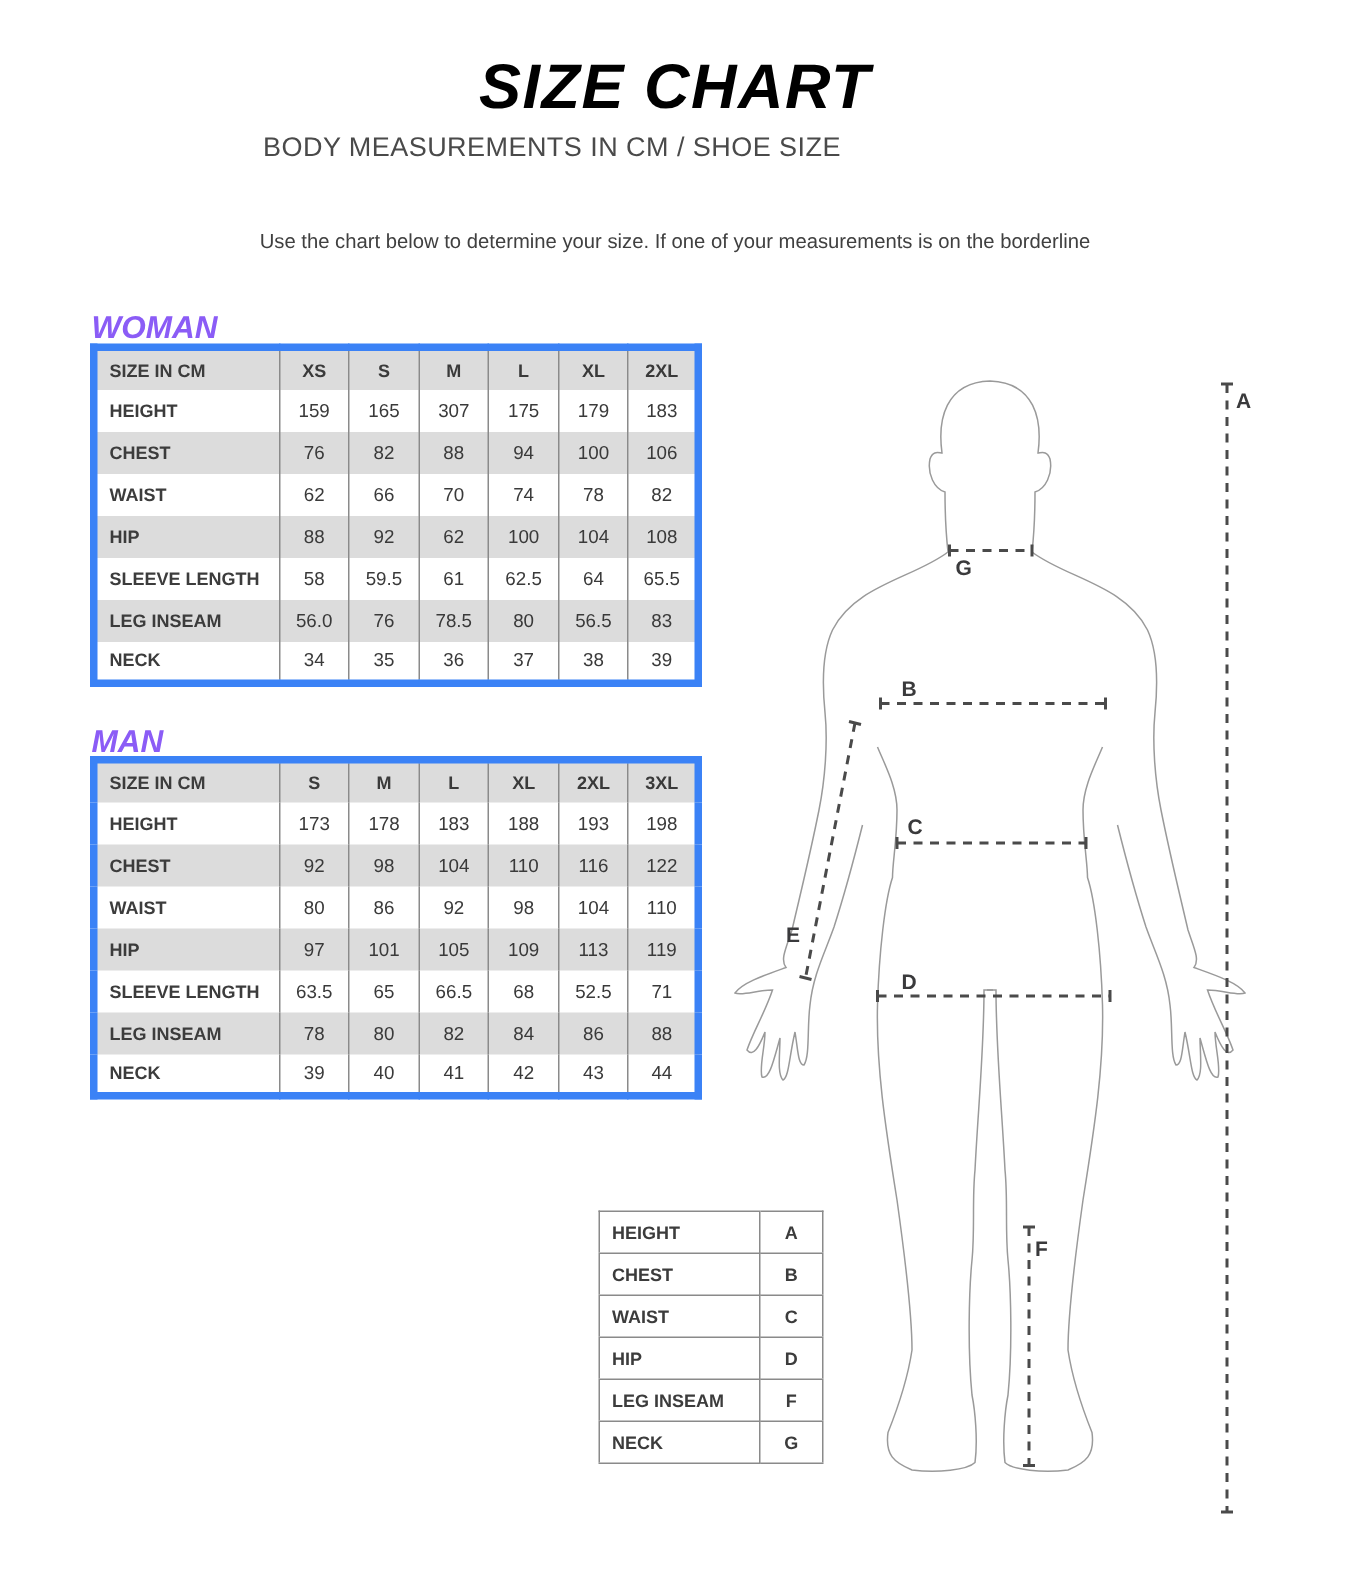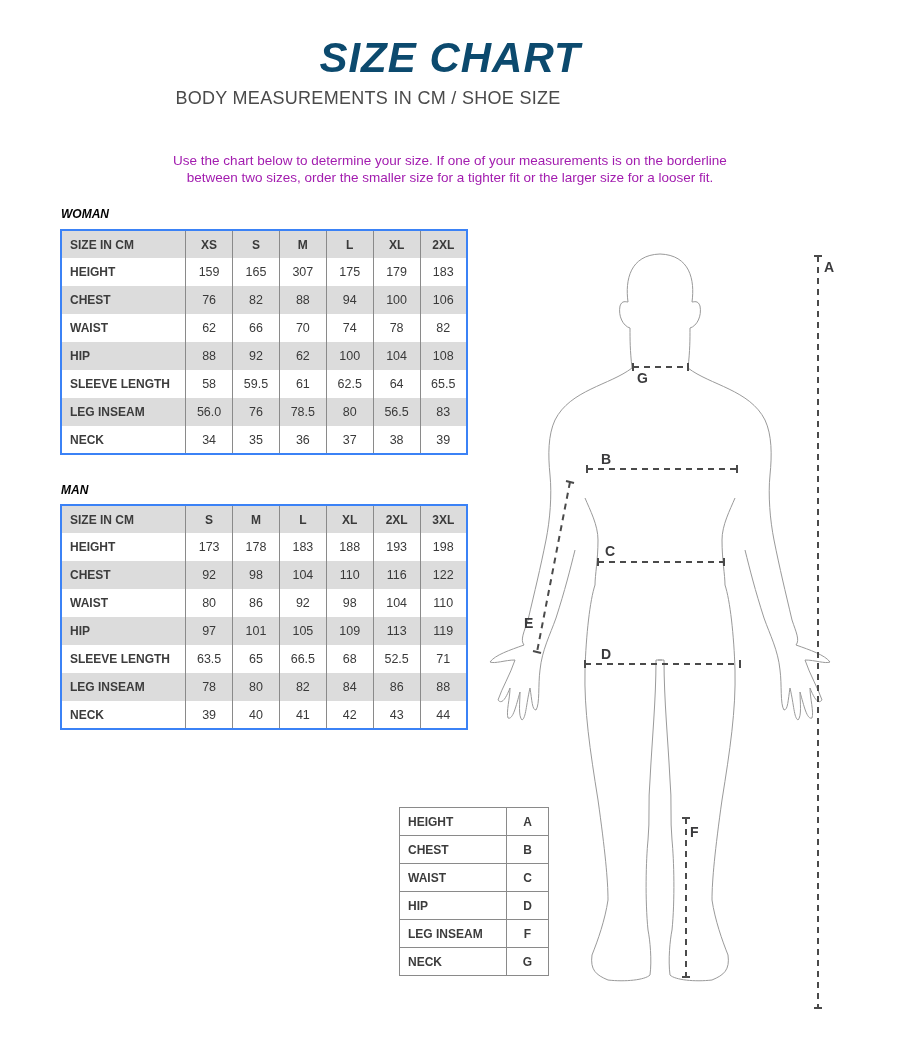--- a/index.html
+++ b/index.html
@@ -1,36 +1,36 @@
 <!DOCTYPE html>
 <html><head>
 <meta charset="utf-8">
 <style>
   * { box-sizing: border-box; margin: 0; padding: 0; }
   html, body { width: 900px; height: 1047px; background: #ffffff; overflow: hidden; }
   body { position: relative; font-family: "Liberation Sans", "DejaVu Sans", sans-serif; color: #3a3a3c; }
 
   .title {
     position: absolute; left: 0; width: 900px; top: 34px; text-align: center;
-    font-size: 42px; font-weight: bold; font-style: italic; color: #0c4a6e; letter-spacing: 1px;
+    font-size: 42px; font-weight: bold; font-style: italic; color: #000000; letter-spacing: 1px;
   }
   .subtitle {
     position: absolute; left: 0; width: 736px; top: 88px; text-align: center;
     font-size: 18px; color: #4a4a4a; letter-spacing: 0.3px;
   }
   .intro {
     position: absolute; left: 0; width: 900px; top: 152px; text-align: center;
-    font-size: 13.5px; line-height: 17px; color: #a21caf;
+    font-size: 13.5px; line-height: 17px; color: #404040;
   }
   .section-label {
-    position: absolute; left: 61px; font-size: 12px; font-weight: bold; font-style: italic; color: #000000;
+    position: absolute; left: 61px; font-size: 21px; font-weight: bold; font-style: italic; color: #8b5cf6;
   }
   table.size {
     position: absolute; left: 60px; border-collapse: collapse; width: 408px;
-    border: 2px solid #3b82f6;
+    border: 5px solid #3b82f6;
   }
   table.size td {
     height: 28px; font-size: 12.5px; text-align: center; color: #3a3a3a;
     border-left: 1px solid #8a8a8a; padding: 0;
   }
   table.size td:first-child {
     text-align: left; padding-left: 8px; font-weight: bold; font-size: 12px; width: 125px; border-left: none; color: #3c3c3c;
   }
   table.size tr.hdr td { font-weight: bold; font-size: 12px; }
   table.size tr.shade td { background: #dcdcdc; }
@@ -51,21 +51,20 @@
   .figure svg { width: 370px; height: 790px; display: block; }
   .fig-label { font-family: "Liberation Sans", sans-serif; font-weight: bold; font-size: 14px; fill: #3a3a3c; }
 </style>
 </head>
 <body>
 
 <div class="title">SIZE CHART</div>
 <div class="subtitle">BODY MEASUREMENTS IN CM / SHOE SIZE</div>
 <div class="intro">
   <div>Use the chart below to determine your size. If one of your measurements is on the borderline</div>
-  <div>between two sizes, order the smaller size for a tighter fit or the larger size for a looser fit.</div>
 </div>
 
 <div class="section-label" style="top:207px;">WOMAN</div>
 <table class="size" style="top:229px;">
   <tbody>
       <tr class="hdr shade">
     <td>SIZE IN CM</td>
     <td class="val">XS</td>
     <td class="val">S</td>
     <td class="val">M</td>

